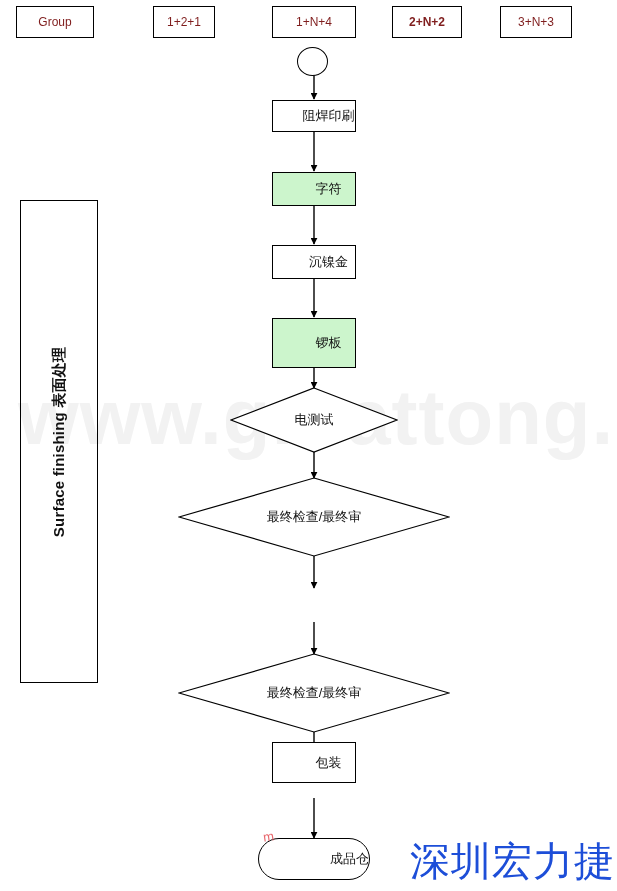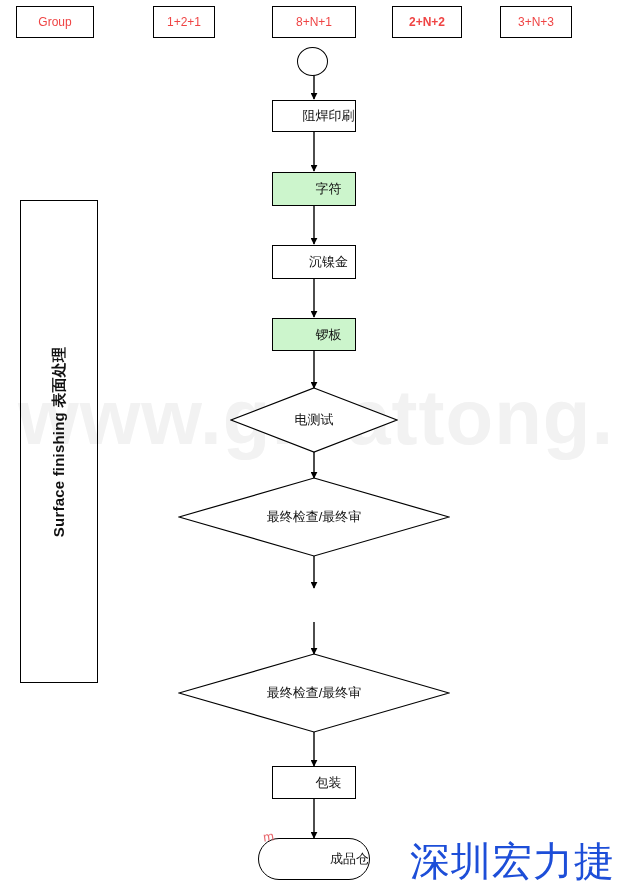--- a/index.html
+++ b/index.html
@@ -38,21 +38,21 @@
   
   .hdr {
     position: absolute;
     box-sizing: border-box;
     border: 1px solid #000000;
     background: #ffffff;
     display: flex;
     align-items: center;
     justify-content: center;
     font-size: 12px;
-    color: #ef4444;
+    color: #7f1d1d;
     height: 32px;
     z-index: 3;
   }
 
   
   .node {
     position: absolute;
     box-sizing: border-box;
     display: flex;
     align-items: center;
@@ -158,21 +158,21 @@
 
   <div class="watermark">www.greattong.com</div>
 
   <div class="hdr" style="left:16px;  top:6px; width:78px;">
     <span>Group</span>
   </div>
   <div class="hdr" style="left:153px; top:6px; width:62px;">
     <span>1+2+1</span>
   </div>
   <div class="hdr" style="left:272px; top:6px; width:84px;">
-    <span>8+N+1</span>
+    <span>1+N+4</span>
   </div>
   <div class="hdr" style="left:392px; top:6px; width:70px;font-weight:bold;">
     <span>2+N+2</span>
   </div>
   <div class="hdr" style="left:500px; top:6px; width:72px;">
     <span>3+N+3</span>
   </div>
 
   <div class="vgroup" style="left:20px; top:200px; width:78px; height:483px;">
     <span class="vlabel">Surface finishing 表面处理</span>
@@ -217,21 +217,21 @@
   </div>
 
   <div class="node rect green" style="left:272px; top:172px; width:84px; height:34px;">
     <span>字符</span>
   </div>
 
   <div class="node rect" style="left:272px; top:245px; width:84px; height:34px;">
     <span>沉镍金</span>
   </div>
 
-  <div class="node rect green" style="left:272px; top:318px; width:84px; height:33px;">
+  <div class="node rect green" style="left:272px; top:318px; width:84px; height:50px;">
     <span>锣板</span>
   </div>
 
   <div class="diamond" style="left:230px; top:387px; width:168px; height:66px;">
     <svg width="168" height="66" viewBox="0 0 168 66">
       <polygon points="84,1 167,33 84,65 1,33" fill="#ffffff" stroke="#000000" stroke-width="1.2"></polygon>
     </svg>
     <span class="dlabel">电测试</span>
   </div>
 
@@ -243,21 +243,21 @@
   </div>
 
 
   <div class="diamond" style="left:178px; top:653px; width:272px; height:80px;">
     <svg width="272" height="80" viewBox="0 0 272 80">
       <polygon points="136,1 271,40 136,79 1,40" fill="#ffffff" stroke="#000000" stroke-width="1.2"></polygon>
     </svg>
     <span class="dlabel">最终检查/最终审</span>
   </div>
 
-  <div class="node rect" style="left:272px; top:766px; width:84px; height:33px;">
+  <div class="node rect" style="left:272px; top:742px; width:84px; height:41px;">
     <span>包装</span>
   </div>
 
   <div class="node stadium" style="left:258px; top:838px; width:112px; height:42px;justify-content:flex-end;">
     <span>成品仓</span>
   </div>
 
   <div class="redmark" style="left:263px; top:829px;">m</div>
 
   <div class="logo" style="left:410px; top:834px;">深圳宏力捷</div>

